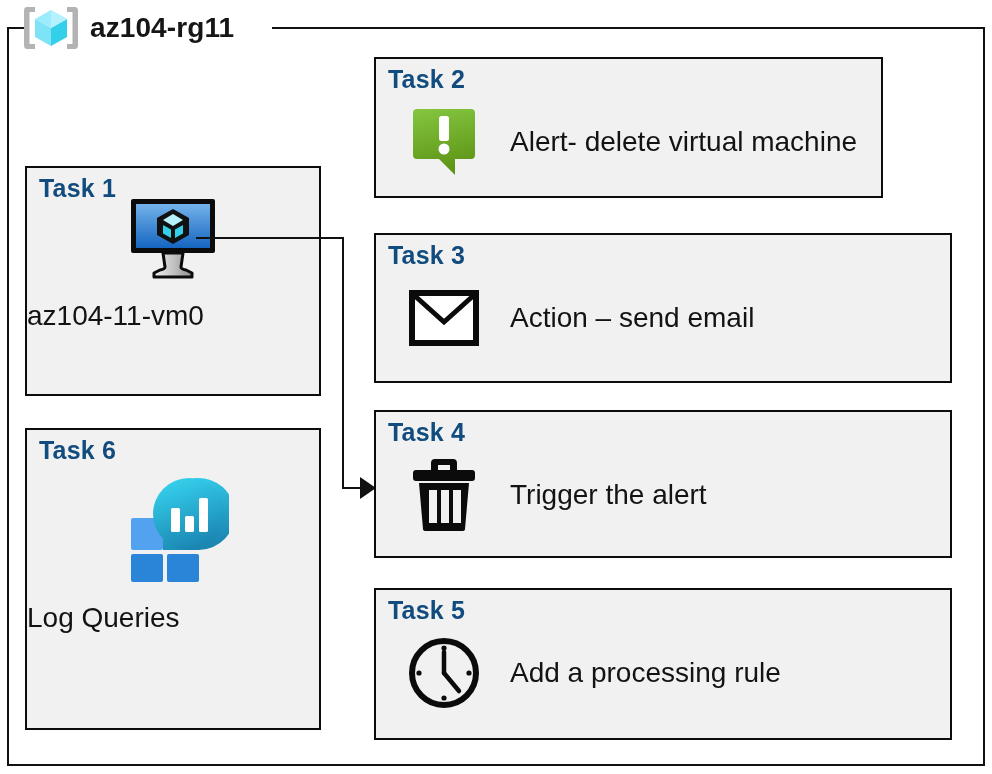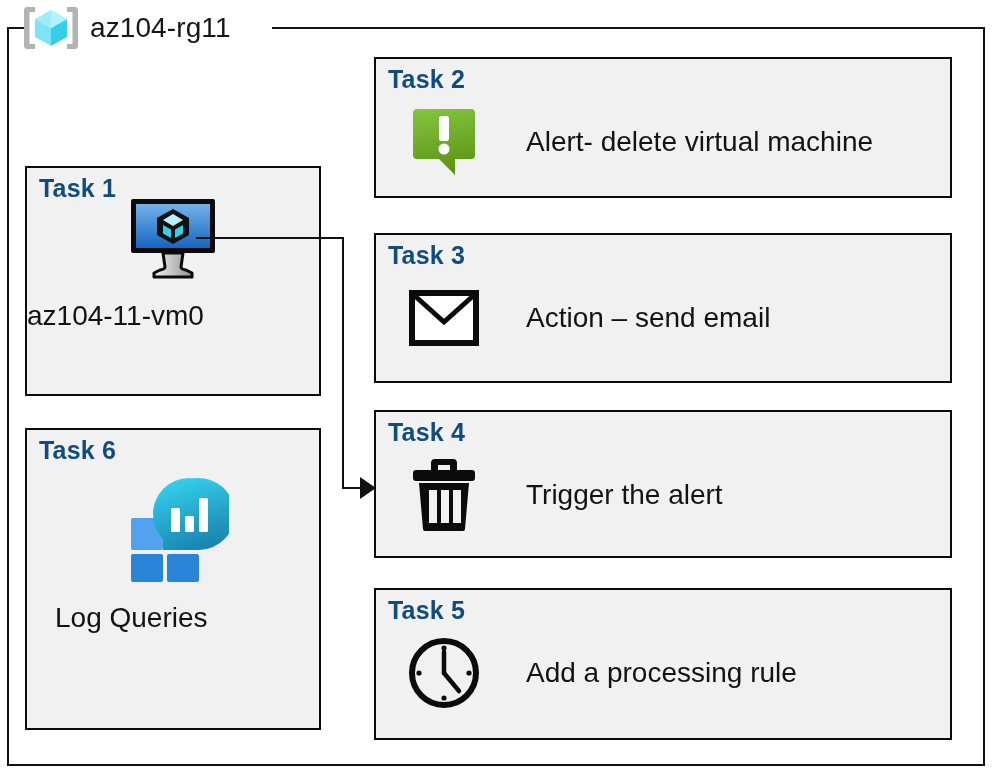--- a/index.html
+++ b/index.html
@@ -31,20 +31,21 @@
   
   .rg-title-wrap {
     position: absolute; left: 22px; top: 2px;
     display: flex; align-items: center; gap: 10px;
     height: 52px;
   }
   .rg-icon { position: relative; width: 58px; height: 50px; }
   .rg-title-text {
     font-size: 28px; color: #161616; letter-spacing: 0.1px;
     white-space: nowrap;
+    font-weight: bold;
   }
 
   
   .card {
     position: absolute;
     background: #f1f1f1;
     border: 2px solid #0c0c0c;
   }
   .card-head {
     position: absolute; left: 12px; top: 6px;
@@ -62,41 +63,41 @@
     position: absolute; left: 0; right: 0; display: flex;
     justify-content: center; align-items: center;
   }
   .card-v .label-slot {
     position: absolute; left: 0; right: 0; text-align: left;
   }
 
   
   .card-h .row {
     position: absolute; left: 30px; top: 44px;
-    display: flex; align-items: center; gap: 44px;
+    display: flex; align-items: center; gap: 28px;
     height: 78px;
   }
   .card-h .icon-slot {
     width: 76px; height: 76px;
     display: flex; align-items: center; justify-content: center;
     flex: 0 0 76px;
   }
 
   
   #card-task1 { left: 25px;  top: 134px; width: 296px; height: 230px; margin-top: 32px; }
   #card-task6 { left: 25px;  top: 428px; width: 296px; height: 302px; }
-  #card-task2 { left: 374px; top: 57px;  width: 578px; height: 141px; }
+  #card-task2 { left: 374px; top: 57px;  width: 509px; height: 141px; }
   #card-task3 { left: 374px; top: 233px; width: 578px; height: 150px; padding-left: 42px; }
   #card-task4 { left: 374px; top: 410px; width: 578px; height: 148px; }
   #card-task5 { left: 374px; top: 588px; width: 578px; height: 152px; }
 
   #card-task1 .icon-slot { top: 26px; height: 92px; }
   #card-task1 .label-slot { top: 132px; }
   #card-task6 .icon-slot { top: 40px; height: 120px; }
-  #card-task6 .label-slot { top: 172px; margin-left: 28px; }
+  #card-task6 .label-slot { top: 172px; }
 
   
   .conn { position: absolute; background: #111111; }
   #conn-h1 { left: 196px; top: 237px; width: 148px; height: 2px; }
   #conn-v  { left: 342px; top: 237px; width: 2px; height: 252px; }
   #conn-h2 { left: 342px; top: 487px; width: 24px; height: 2px; }
   #conn-arrow {
     position: absolute; left: 360px; top: 477px;
     width: 0; height: 0;
     border-top: 11px solid transparent;

